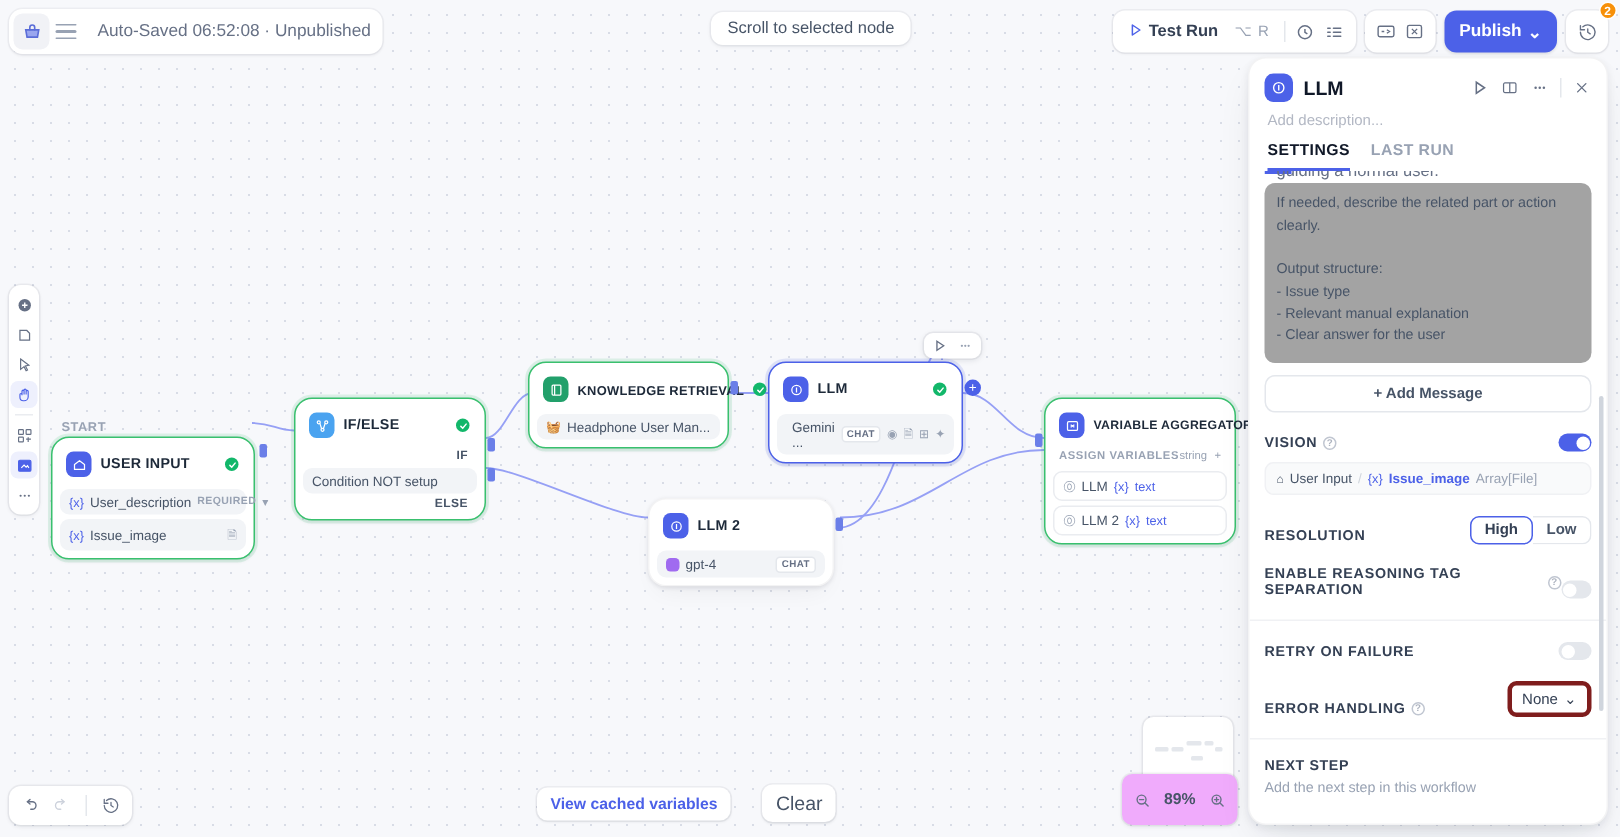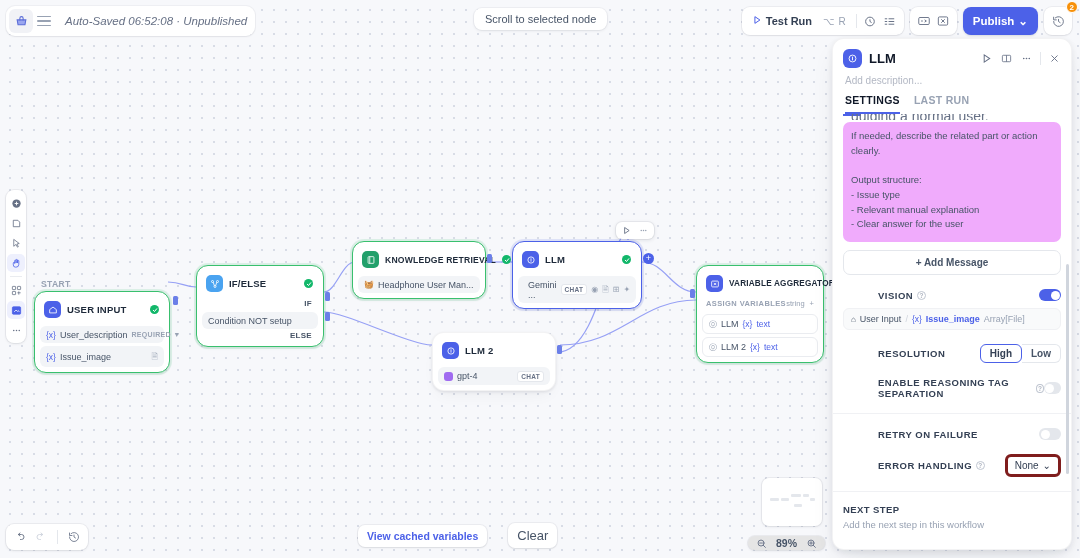--- a/index.html
+++ b/index.html
@@ -31,21 +31,21 @@
   .app-logo {
     width: 24px; height: 24px; border-radius: 6px;
     background: #f1f2f6; display: flex; align-items: center; justify-content: center;
     font-size: 13px;
   }
   .hamburger { width: 18px; height: 18px; display:flex; flex-direction:column; justify-content:center; gap:3px; cursor: pointer;}
   .hamburger i { display:block; height:1.6px; background:#98a2b3; border-radius:1px; }
   .hamburger i:nth-child(1){ width:14px; }
   .hamburger i:nth-child(2){ width:14px; }
   .hamburger i:nth-child(3){ width:14px; }
-  .saved-text { font-size: 11.5px; color: #667085; white-space: nowrap; padding-left: 6px; font-style: italic;}
+  .saved-text { font-size: 11.5px; color: #667085; white-space: nowrap; padding-left: 6px;}
 
   .scroll-pill {
     position: absolute; top: 8px; left: 474px;
     background: #fff; border-radius: 8px; padding: 5px 11px;
     font-size: 11px; color: #475467;
     box-shadow: 0 1px 3px rgba(16,24,40,.08), 0 0 0 1px rgba(16,24,40,.04);
   }
 
   .topbar-right {
     position: absolute; top: 6px; right: 8px; height: 30px;
@@ -127,22 +127,22 @@
   
   .minimap {
     position: absolute; right: 258px; bottom: 32px;
     width: 60px; height: 48px; background: #fff; border-radius: 7px;
     box-shadow: 0 1px 3px rgba(16,24,40,.08), 0 0 0 1px rgba(16,24,40,.05);
     padding: 6px;
   }
   .mm-inner { position: relative; width: 100%; height: 100%; }
   .mm-box { position: absolute; background: #e4e7ec; border-radius: 1px; height: 3px; }
   .zoom-bar {
-    position: absolute; right: 255px; bottom: 8px; height: 14px;
-    background: #e5e5e5; border-radius: 7px; padding: 0 6px;
+    position: absolute; right: 255px; bottom: 8px; height: 34px;
+    background: #f0abfc; border-radius: 7px; padding: 0 6px;
     display: flex; align-items: center; gap: 6px;
     box-shadow: 0 1px 3px rgba(16,24,40,.08), 0 0 0 1px rgba(16,24,40,.05);
   }
   .zoom-val { font-size: 10.5px; font-weight: 600; color: #475467; }
 
   
   .node { position: absolute; }
   .node-label {
     font-size: 8.5px; font-weight: 600; color: #98a2b3;
     letter-spacing: .4px; margin-bottom: 2px; padding-left: 7px; margin-top: 29px;
@@ -216,32 +216,32 @@
   .ph-actions { display: flex; align-items: center; gap: 7px; color: #667085; }
   .ph-actions .tb-ico { width: 13px; height: 13px; }
   .ph-vsep { width: 1px; height: 13px; background: #e4e7ec; }
   .ph-desc { font-size: 10px; color: #b3b8c4; padding: 7px 2px 0 2px; }
   .tabs { display: flex; gap: 14px; padding: 8px 2px 0 2px; }
   .tab { font-size: 10.5px; font-weight: 700; color: #98a2b3; letter-spacing: .3px; padding-bottom: 6px; cursor: pointer; }
   .tab.active { color: #101828; border-bottom: 2px solid #4c61e8; }
   .panel-body { flex: 1; overflow: hidden; position: relative; padding: 0 10px; }
 
   .prompt-box {
-    background: #f0abfc; border-radius: 7px; padding: 7px 8px 10px 8px;
+    background: #a3a3a3; border-radius: 7px; padding: 7px 8px 10px 8px;
     font-size: 9.5px; line-height: 1.55; color: #475467;
     position: relative; margin-top: 2px;
   }
   .prompt-clip { height: 6px; overflow: hidden; position: relative; }
   .prompt-clip .frag { position: relative; top: -6px; color: #667085; }
   .prompt-clip .bar { position: absolute; left: 0; top: 0; width: 18px; height: 2px; background: #4c61e8; }
   .add-msg {
     border: 1px solid #e4e7ec; border-radius: 7px; text-align: center;
     font-size: 10px; font-weight: 600; color: #475467; padding: 6px; margin-top: 8px; cursor: pointer;
   }
-  .sec-row { display: flex; align-items: center; justify-content: space-between; margin-top: 14px; margin-left: 35px; }
+  .sec-row { display: flex; align-items: flex-end; justify-content: space-between; margin-top: 14px; }
   .sec-label { font-size: 9.5px; font-weight: 700; color: #344054; letter-spacing: .5px; display: flex; align-items: center; gap: 4px; }
   .qmark {
     width: 9px; height: 9px; border-radius: 50%; border: 1px solid #c0c6d1;
     color: #aeb4c0; font-size: 6.5px; line-height: 8px; text-align: center; font-weight: 700;
   }
   .caret-r { color: #98a2b3; font-size: 7px; }
   .toggle { width: 22px; height: 12px; border-radius: 7px; background: #e4e7ec; position: relative; cursor: pointer; }
   .toggle.on { background: #4c61e8; }
   .toggle i { position: absolute; top: 1.5px; left: 1.5px; width: 9px; height: 9px; border-radius: 50%; background: #fff; }
   .toggle.on i { left: 11.5px; }
@@ -690,21 +690,21 @@
       <div class="ph-desc">Add description...</div>
       <div class="tabs">
         <div class="tab active">SETTINGS</div>
         <div class="tab">LAST RUN</div>
       </div>
     </div>
 
     <div class="panel-body">
       <div class="prompt-clip">
         <div class="bar"></div>
-        <div class="frag" style="font-size:14px; padding-left:8px;">guiding a normal user.</div>
+        <div class="frag" style="font-size:11px; padding-left:8px;">guiding a normal user.</div>
       </div>
       <div class="prompt-box">
         <div>If needed, describe the related part or action clearly.</div>
         <div>&nbsp;</div>
         <div>Output structure:</div>
         <div>- Issue type</div>
         <div>- Relevant manual explanation</div>
         <div>- Clear answer for the user</div>
       </div>
       <div class="add-msg">+ Add Message</div>

